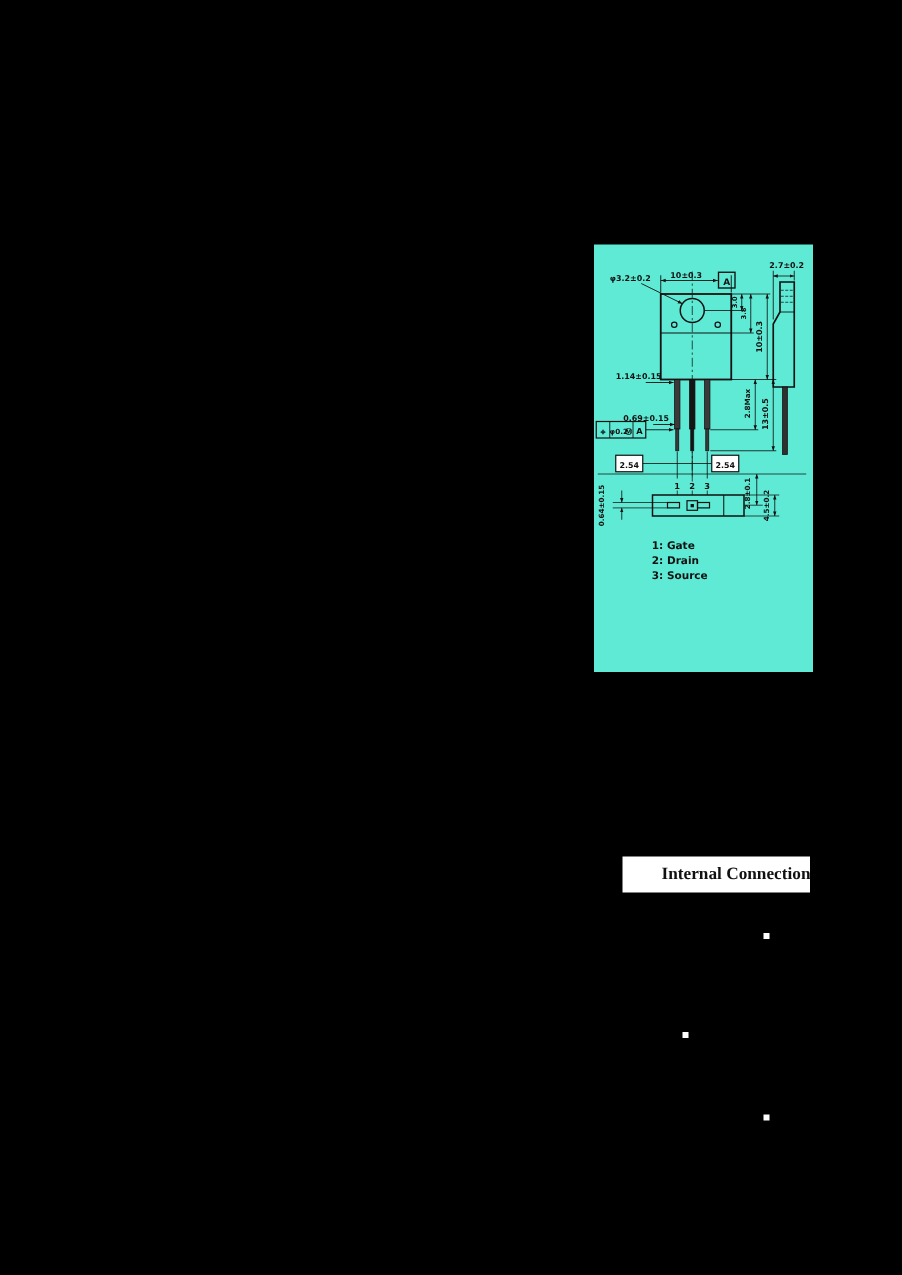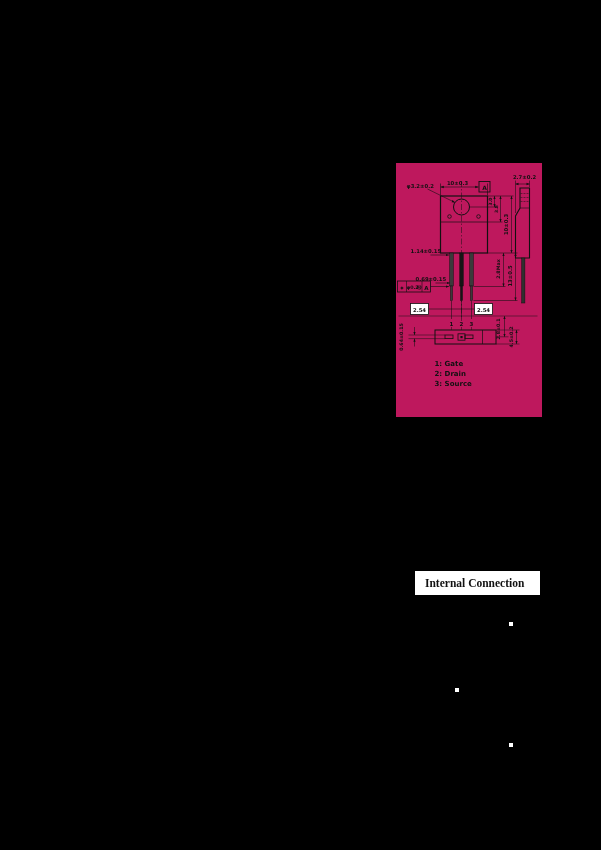--- a/index.html
+++ b/index.html
@@ -5,38 +5,38 @@
   html,body{margin:0;padding:0;}
   body{
     width:601px;height:850px;
     background:#000;
     position:relative;
     font-family:"DejaVu Sans", sans-serif;
     overflow:hidden;
   }
   .page{position:absolute;inset:0;width:601px;height:850px;background:#000;}
   .pkg-panel{
-    position:absolute;left:396px;top:163px;width:146px;height:254px;
-    background:#be185d;
+    position:absolute;left:396px;top:163px;width:146px;height:285px;
+    background:#5eead4;
   }
   .pkg-panel svg{display:block;width:146px;height:230px;}
   svg text{
     font-family:"DejaVu Sans", sans-serif;
     font-weight:bold;
     fill:#111;
   }
   .ic-panel{
     position:absolute;left:415px;top:571px;width:125px;height:24px;
     background:#fff;
     display:flex;align-items:center;
   }
   .ic-title{
     font-family:"Liberation Serif","DejaVu Serif",serif;
     font-weight:bold;font-size:11.5px;color:#111;
-    padding-left:10px;white-space:nowrap;
+    padding-left:26px;white-space:nowrap;
   }
   .dot{position:absolute;width:3.5px;height:3.5px;background:#fff;}
   .dot1{left:509px;top:622px;}
   .dot2{left:455px;top:688px;}
   .dot3{left:509px;top:743px;}
 </style>
 </head>
 <body>
 
 <div class="page">

